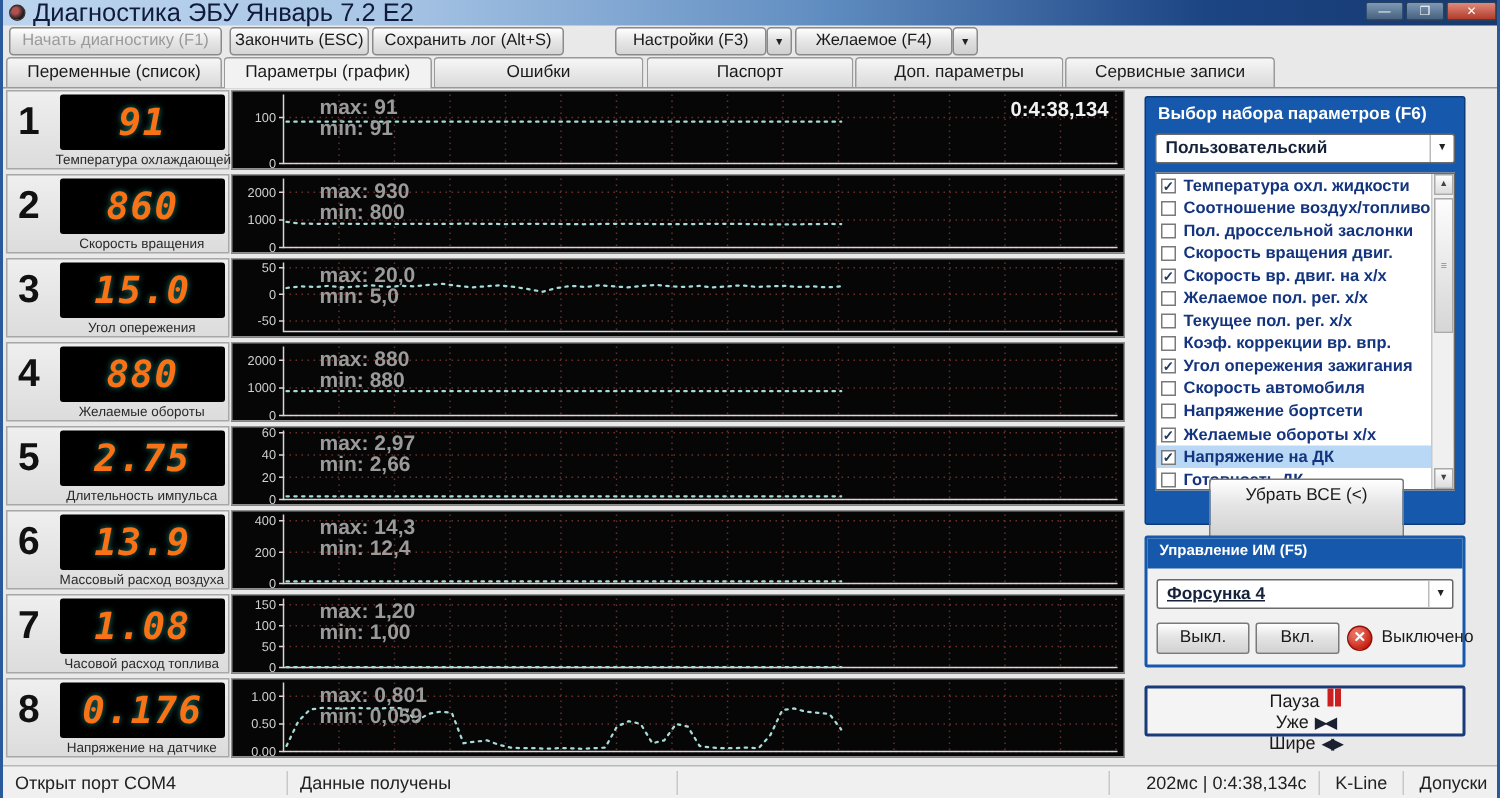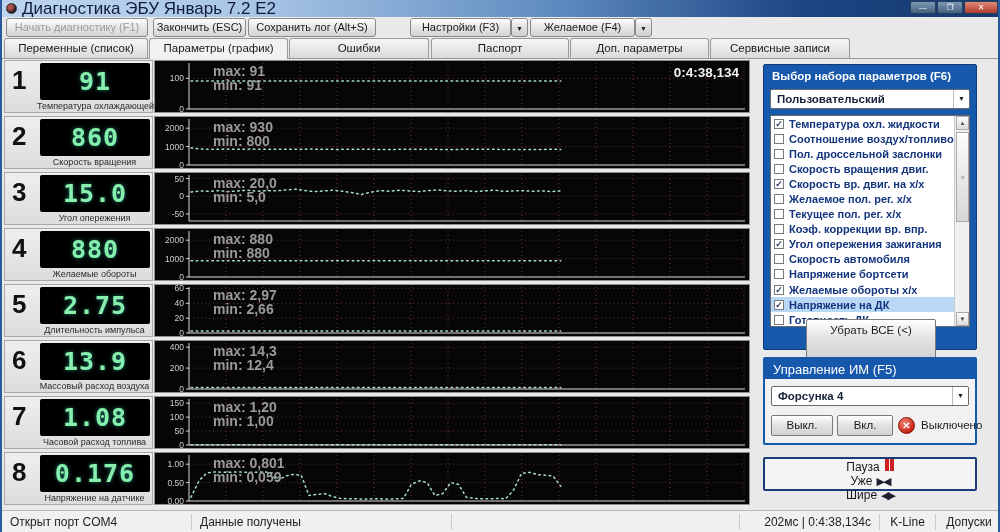--- a/index.html
+++ b/index.html
@@ -39,22 +39,22 @@
   .content-border { position:absolute; left:0; top:58px; width:1000px; height:452px; background:#e9e9e9;
     border-top:1px solid #9a9a9a; }
 
   
   .left-col { position:absolute; left:2px; top:60px; width:149px; }
   .disp-block { position:relative; width:149px; height:53px; margin-bottom:3px;
     background:linear-gradient(#efefef,#dcdcdc); border:1px solid #a8a8a8; }
   .disp-num { position:absolute; left:7px; top:4px; font-size:26px; font-weight:bold; color:#111; }
   .lcd { position:absolute; left:35px; top:2px; width:110px; height:37px; background:#000;
     border-radius:2px; display:flex; align-items:center; justify-content:center; }
-  .lcd-value { font-family:"DejaVu Sans Mono", monospace; font-weight:bold;
-    font-size:25px; letter-spacing:1px; color:#86efac; text-shadow:0 0 4px rgba(60,220,200,.55); }
+  .lcd-value { font-family:"DejaVu Sans Mono", monospace; font-style:italic; font-weight:bold;
+    font-size:25px; letter-spacing:1px; color:#f97316; text-shadow:0 0 4px rgba(60,220,200,.55); }
   .disp-label { position:absolute; left:32px; right:0; bottom:1px; font-size:9px; color:#2a2a2a;
     text-align:center; white-space:nowrap; }
 
   
   .charts-col { position:absolute; left:152px; top:60px; width:596px; }
   .chart-row { position:relative; width:596px; height:53px; margin-bottom:3px; background:#060606;
     border:1px solid #8f8f8f; }
   .chart-row svg { position:absolute; left:0; top:0; }
   .maxmin { position:absolute; left:58px; top:3px; font-size:14px; font-weight:bold; color:#9a9a9a;
     line-height:14px; }
@@ -79,21 +79,21 @@
   .varrow { position:absolute; left:1px; width:13px; height:14px; background:linear-gradient(#fdfdfd,#dcdcdc);
     border:1px solid #aaa; font-size:6px; text-align:center; line-height:13px; color:#444; }
   .vthumb { position:absolute; left:1px; top:16px; width:13px; height:90px;
     background:linear-gradient(#fdfdfd,#d6d6d6); border:1px solid #aaa; font-size:7px; color:#888;
     text-align:center; line-height:90px; }
   .btn { border:1px solid #7a7a7a; border-radius:2px; background:linear-gradient(#ffffff,#e4e4e4 45%,#d2d2d2);
     font-size:11.5px; color:#1a1a1a; text-align:center; }
 
   .im-panel { position:absolute; left:761px; top:357px; width:214px; height:88px;
     background:#f1f1f1; border:2px solid #1658ac; border-radius:2px; }
-  .im-hdr { height:20px; background:#1658ac; color:#fff; font-size:13px; font-weight:normal;
+  .im-hdr { height:20px; background:#1658ac; color:#fff; font-size:10px; font-weight:bold;
     padding:3px 0 16px 8px; }
   .red-x { display:inline-block; width:17px; height:17px; border-radius:50%;
     background:radial-gradient(circle at 35% 30%, #e86a5a 0 20%, #c41f10 75%); border:1px solid #8a1208;
     color:#fff; font-size:10px; font-weight:bold; text-align:center; line-height:16px; }
 
   .play-panel { position:absolute; left:761px; top:457px; width:214px; height:34px; background:#f4f4f4;
     border:2px solid #1a3a7a; border-radius:2px; display:flex; align-items:center;
     justify-content:space-around; font-size:12px; color:#1a1a1a;flex-direction:column; }
   .play-item { display:flex; align-items:center; gap:4px; }
   .pbar { display:inline-block; width:4px; height:12px; background:#cc2020; margin-left:1px; }
@@ -546,21 +546,21 @@
           <div class="varrow" style="top: 0px;">▲</div>
           <div class="vthumb">≡</div>
           <div class="varrow" style="bottom: 0px;">▼</div>
         </div>
       </div>
     <div class="btn" style="position:absolute;left:42px;top:254px;width:130px;height:40px;line-height:20px;">Убрать ВСЕ (&lt;)</div>
   </div>
 
   <div class="im-panel">
     <div class="im-hdr">Управление ИМ (F5)</div>
-    <div class="select" style="position:absolute;left:6px;top:27px;width:198px;">
+    <div class="select" style="position:absolute;left:6px;top:27px;width:198px;text-decoration:underline;">
       <span>Форсунка 4</span>
       <span class="arrow">▼</span>
     </div>
     <div class="btn" style="position:absolute;left:6px;top:56px;width:62px;height:21px;line-height:19px;">Выкл.</div>
     <div class="btn" style="position:absolute;left:72px;top:56px;width:56px;height:21px;line-height:19px;">Вкл.</div>
     <span class="red-x" style="position:absolute;left:133px;top:58px;">✕</span>
     <span style="position:absolute;left:156px;top:60px;font-size:11.5px;color:#1a1a1a;">Выключено</span>
   </div>
 
   <div class="play-panel">

